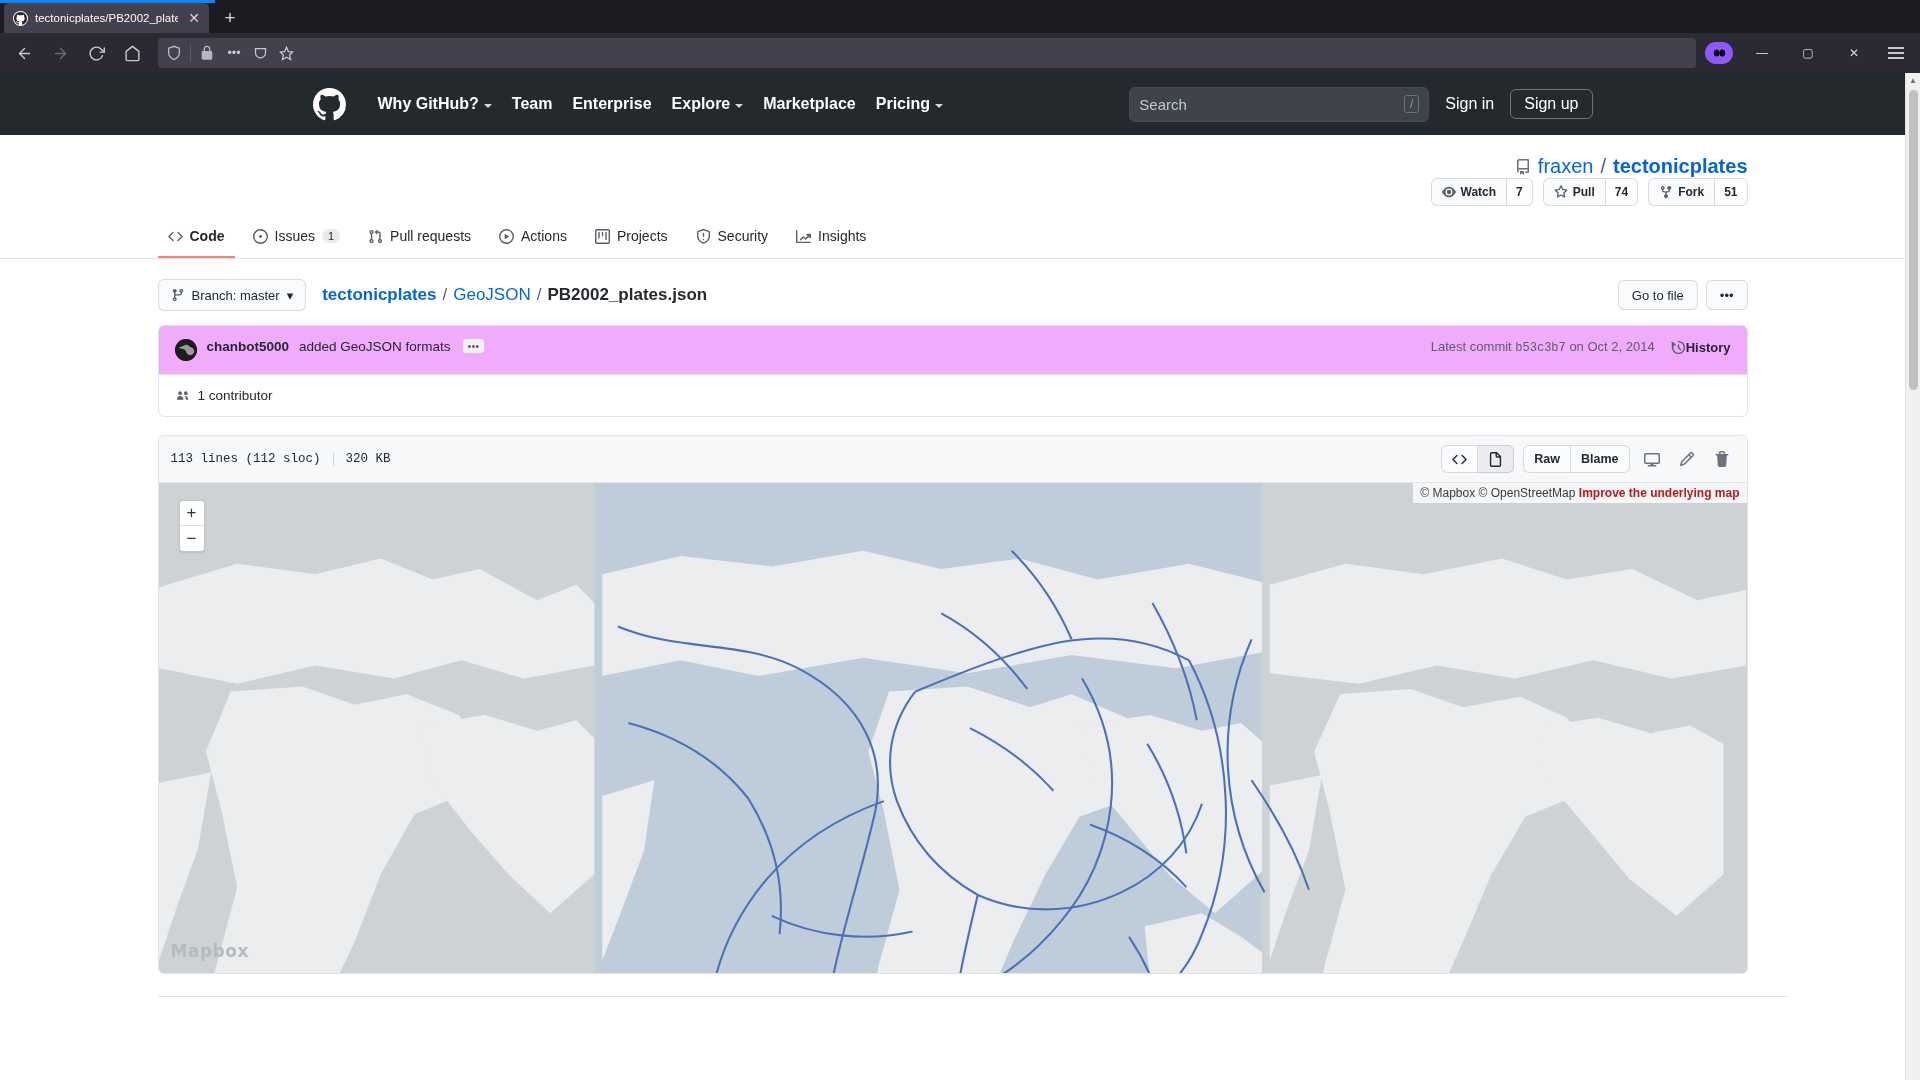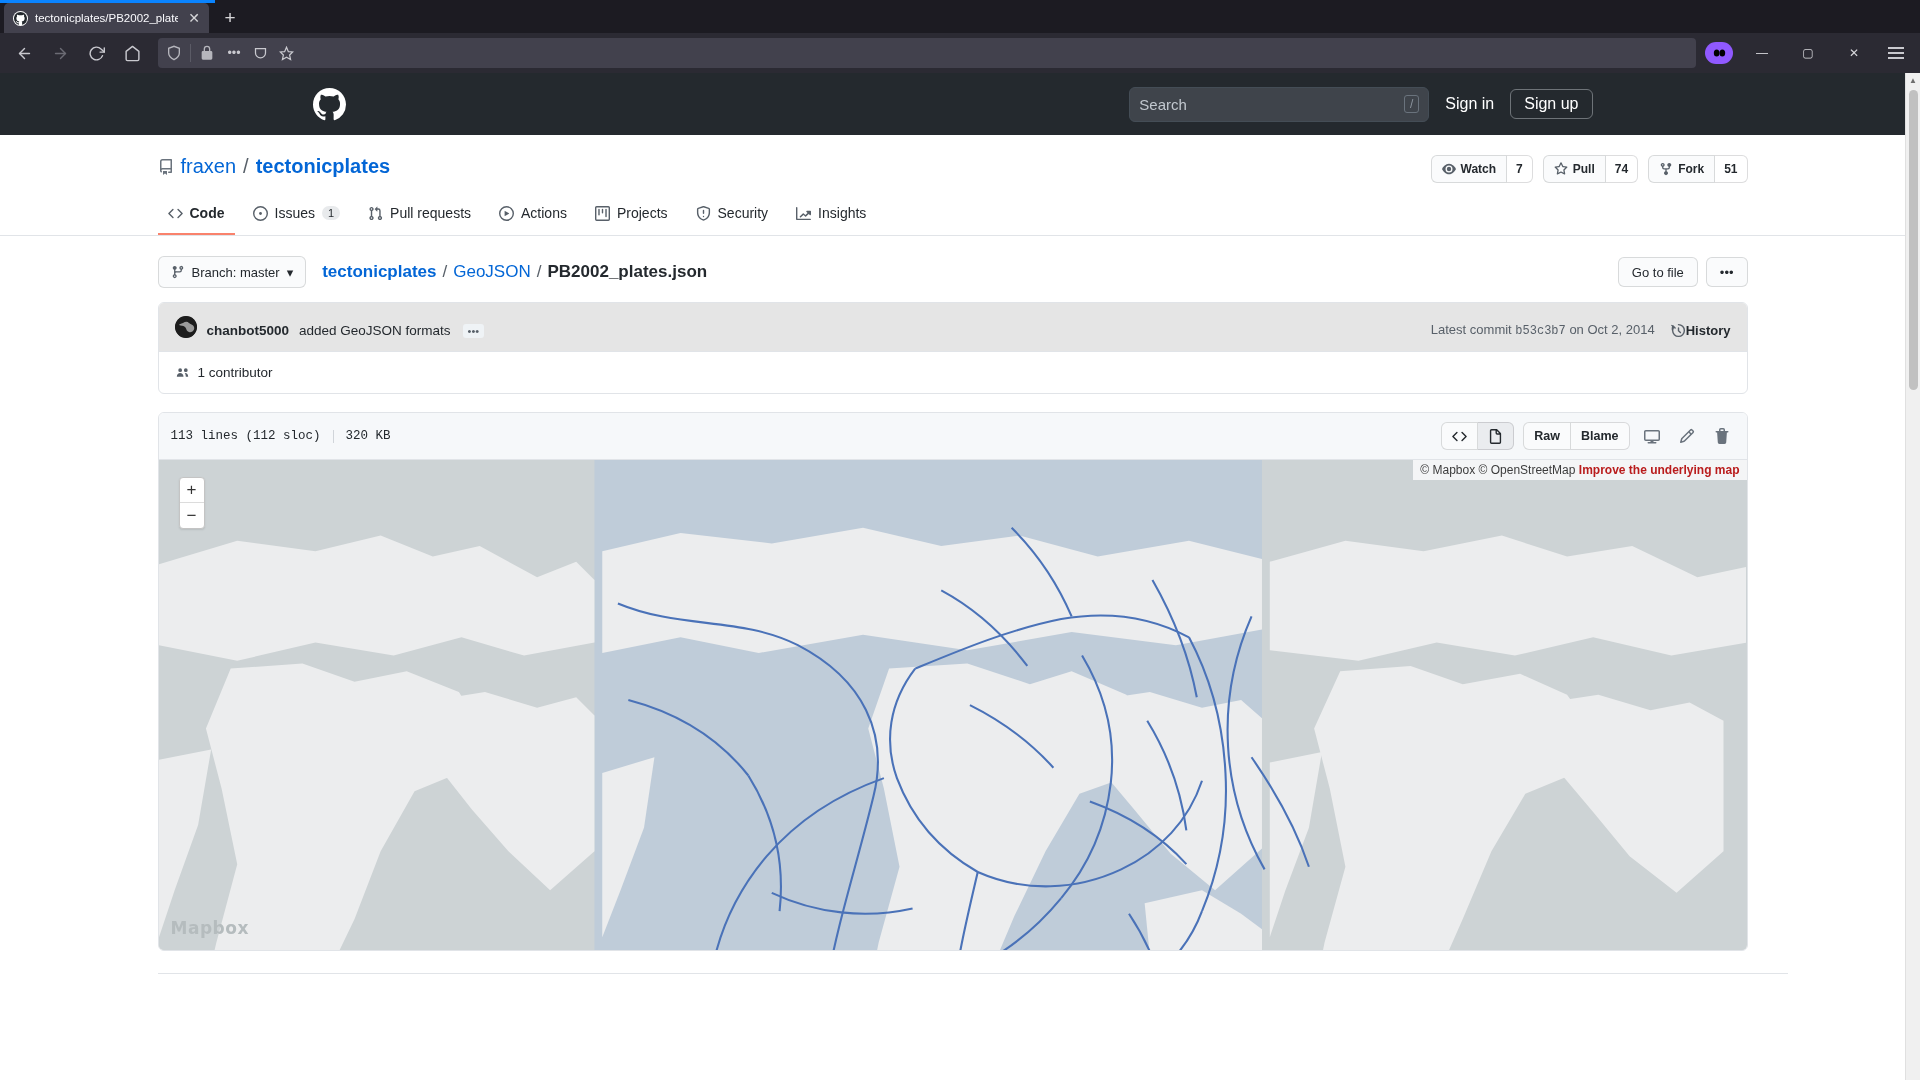--- a/index.html
+++ b/index.html
@@ -66,21 +66,21 @@
     display: flex; align-items: center; padding: 0 9px; color: #c2c8cf; font-size: 15px; margin-left: 18px;
   }
   .gh-search-text { flex: 1; }
   .slash-badge { border: 1px solid #6a737d; border-radius: 3px; color: #8b949e; font-size: 12px; padding: 0 5px; line-height: 16px; }
   .gh-signin { color: #fff; font-size: 16px; text-decoration: none; }
   .gh-signup { color: #fff; font-size: 16px; border: 1px solid #f0f6fc5c; border-radius: 6px; padding: 5px 13px; text-decoration: none; }
 
   
   .repo-header { background: #fff; border-bottom: 1px solid #e1e4e8; padding: 20px 0 0; }
   .repo-inner { width: 1630px; margin: 0 auto; padding: 0 20px; }
-  .repo-title-row { display: flex; align-items: flex-start; }
+  .repo-title-row { display: flex; align-items: flex-end; flex-direction: column; }
   .repo-title { display: flex; align-items: center; gap: 7px; font-size: 20px; }
   .repo-icon { width: 16px; height: 16px; fill: #6a737d; }
   .repo-owner { color: #0366d6; text-decoration: none; }
   .repo-sep { color: #586069; font-weight: 300; }
   .repo-name { color: #0366d6; text-decoration: none; font-weight: 600; }
   .repo-actions { margin-left: auto; display: flex; gap: 10px; }
   .btn-group { display: flex; height: 28px; font-size: 12px; }
   .btn-group .btn-main {
     display: flex; align-items: center; gap: 5px; padding: 0 10px; background: #fafbfc;
     border: 1px solid rgba(27,31,35,.15); border-radius: 6px 0 0 6px; color: #24292e; font-weight: 600;
@@ -113,21 +113,21 @@
   .breadcrumb .bc-repo { font-weight: 600; }
   .breadcrumb .bc-sep { color: #586069; font-weight: 300; }
   .breadcrumb .bc-file { color: #24292e; font-weight: 600; }
   .file-top-right { margin-left: auto; display: flex; gap: 8px; }
   .plainbtn {
     height: 30px; display: flex; align-items: center; padding: 0 13px; font-size: 13px;
     border: 1px solid rgba(27,31,35,.15); border-radius: 6px; background: #fafbfc; color: #24292e;
   }
 
   .commit-box { border: 1px solid #e1e4e8; border-radius: 6px; background: #fff; }
-  .commit-row { background: #e5e5e5; padding: 13px 16px; display: flex; align-items: flex-end; gap: 10px; border-bottom: 1px solid #e1e4e8; border-radius: 5px 5px 0 0; }
+  .commit-row { background: #f0abfc; padding: 13px 16px; display: flex; align-items: flex-start; gap: 10px; border-bottom: 1px solid #e1e4e8; border-radius: 5px 5px 0 0; }
   .commit-avatar { width: 22px; height: 22px; border-radius: 50%; background: #2b2b2b; flex: 0 0 22px; overflow:hidden; }
   .commit-author { font-size: 13.5px; font-weight: 600; color: #24292e; }
   .commit-msg { font-size: 13.5px; color: #24292e; }
   .commit-ellipsis { background: #eff3f6; border-radius: 3px; font-size: 11px; color: #586069; padding: 0 5px; line-height: 14px; margin-left: 2px; }
   .commit-right { margin-left: auto; display: flex; align-items: center; gap: 16px; }
   .commit-meta { font-size: 13px; color: #586069; }
   .commit-meta .sha { font-family: "Liberation Mono", monospace; font-size: 12px; }
   .history-link { display: flex; align-items: center; gap: 0; font-size: 13px; font-weight: 600; color: #24292e; text-decoration: none; }
   .history-link svg { width: 15px; height: 15px; fill: #586069; }
   .contrib-row { padding: 13px 16px; display: flex; align-items: center; gap: 8px; font-size: 13.5px; color: #24292e; border-radius: 0 0 5px 5px; }
@@ -258,20 +258,43 @@
   <div id="viewport">
     <div id="page">
 
       <div class="gh-header">
         <div class="gh-header-inner">
           <span class="gh-logo">
             <svg viewBox="0 0 16 16">
                 <path d="M8 0C3.58 0 0 3.58 0 8c0 3.54 2.29 6.53 5.47 7.59.4.07.55-.17.55-.38 0-.19-.01-.82-.01-1.49-2.01.37-2.53-.49-2.69-.94-.09-.23-.48-.94-.82-1.13-.28-.15-.68-.52-.01-.53.63-.01 1.08.58 1.23.82.72 1.21 1.87.87 2.33.66.07-.52.28-.87.51-1.07-1.78-.2-3.64-.89-3.64-3.95 0-.87.31-1.59.82-2.15-.08-.2-.36-1.02.08-2.12 0 0 .67-.21 2.2.82.64-.18 1.32-.27 2-.27.68 0 1.36.09 2 .27 1.53-1.04 2.2-.82 2.2-.82.44 1.1.16 1.92.08 2.12.51.56.82 1.27.82 2.15 0 3.07-1.87 3.75-3.65 3.95.29.25.54.73.54 1.48 0 1.07-.01 1.93-.01 2.2 0 .21.15.46.55.38A8.01 8.01 0 0 0 16 8c0-4.42-3.58-8-8-8z"></path>
               </svg>
           </span>
+          <nav class="gh-nav">
+            <a href="#">
+                <span>Why GitHub?</span>
+                <i class="caret"></i>
+              </a>
+            <a href="#">
+                <span>Team</span>
+              </a>
+            <a href="#">
+                <span>Enterprise</span>
+              </a>
+            <a href="#">
+                <span>Explore</span>
+                <i class="caret"></i>
+              </a>
+            <a href="#">
+                <span>Marketplace</span>
+              </a>
+            <a href="#">
+                <span>Pricing</span>
+                <i class="caret"></i>
+              </a>
+          </nav>
           <div class="gh-right">
             <div class="gh-search">
               <span class="gh-search-text">Search</span>
               <span class="slash-badge">/</span>
             </div>
             <a class="gh-signin" href="#">Sign in</a>
             <a class="gh-signup" href="#">Sign up</a>
           </div>
         </div>
       </div>

